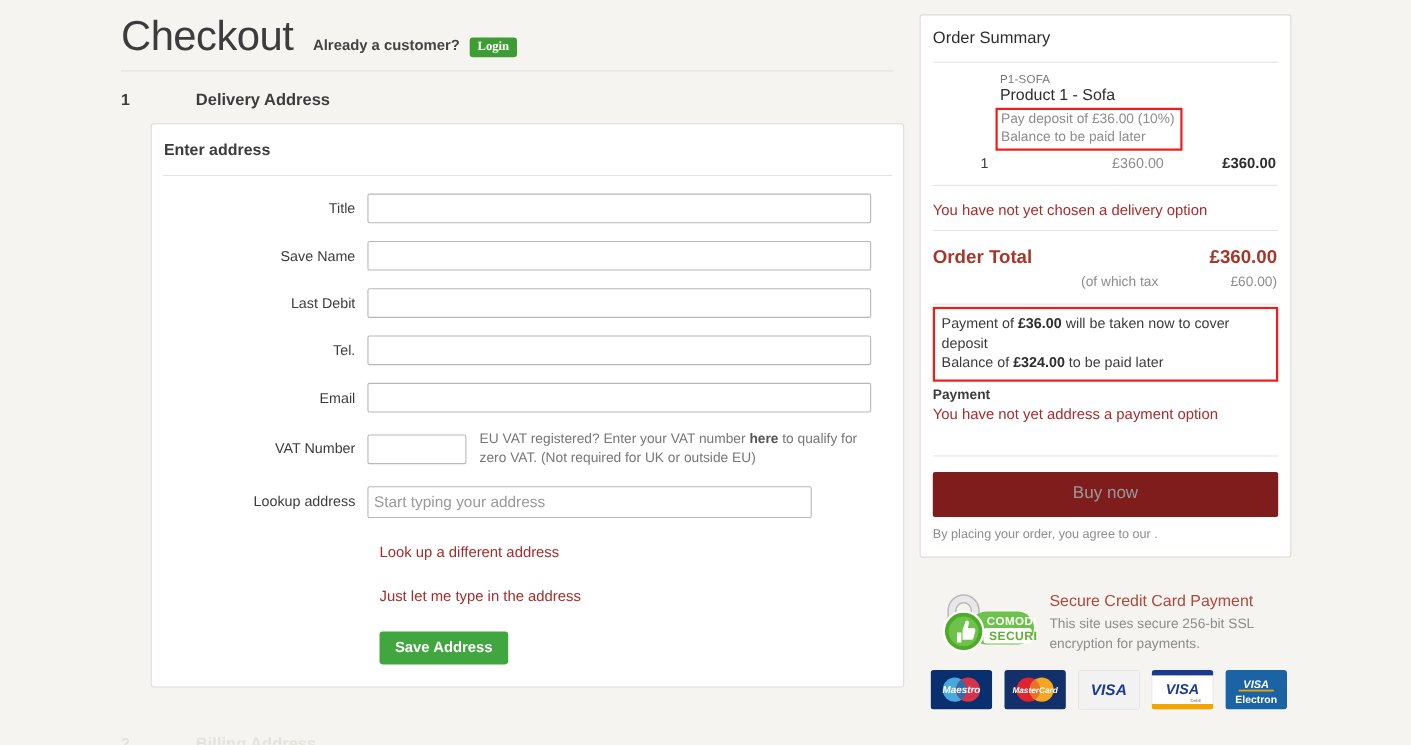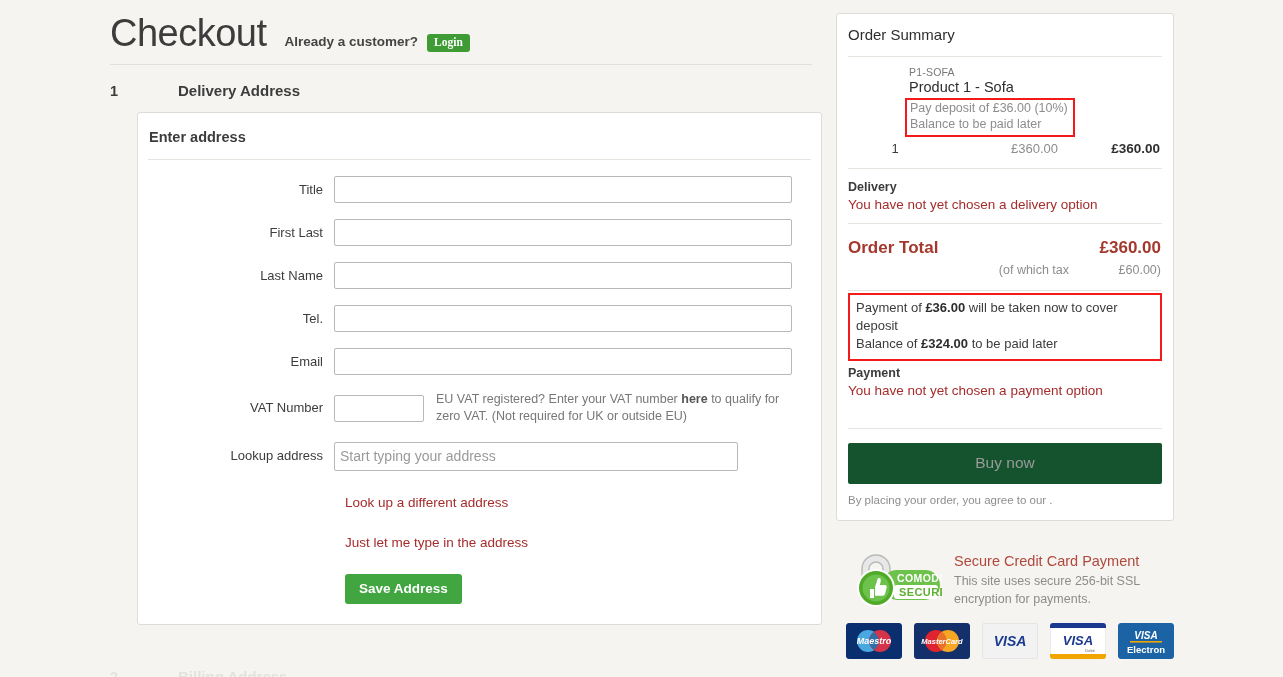--- a/index.html
+++ b/index.html
@@ -271,41 +271,42 @@
     font-size: 17px;
     font-weight: bold;
     color: #a5382c;
   }
   #tax-row {
     display: flex;
     justify-content: flex-end;
     padding: 5px 1px 13px 0;
     font-size: 12.5px;
     color: #8d8d8d;
+    gap: 16px;
   }
   #tax-label { }
   #tax-amount { width: 92px; text-align: right; }
 
   #payment-notice {
     border: 2px solid #f41a1a;
     padding: 4px 6px 5px 6px;
     font-size: 13px;
     color: #3c3c3c;
     line-height: 1.42;
     margin-top: 2px;
   }
   #payment-notice b { color: #2e2e2e; }
 
   #payment-block { padding: 5px 0 0 0; }
 
   #buy-now-wrap { padding-top: 30px; }
   #buy-now-button {
     display: block;
     width: 100%;
-    background: #14532d;
+    background: #7f1d1d;
     border: 0;
     color: #9a9a9a;
     font-family: "Liberation Sans", sans-serif;
     font-size: 15.5px;
     padding: 11px 0 12px;
     border-radius: 2px;
     cursor: pointer;
   }
   #terms-note {
     font-size: 11.5px;
@@ -327,21 +328,20 @@
     font-size: 12.5px;
     color: #8d8d8d;
     line-height: 1.4;
     margin-top: 3px;
   }
 
   #card-logos {
     display: flex;
     gap: 11px;
     margin-top: 14px;
-    justify-content: space-between;
   }
   .card-logo {
     width: 56px;
     height: 36px;
     border-radius: 3px;
     flex: none;
   }
 </style>
 </head>
 <body>
@@ -364,26 +364,26 @@
   <div id="address-panel">
     <div id="enter-address-title">Enter address</div>
     <hr id="form-divider">
 
     <div class="form-row">
       <label class="form-label">Title</label>
       <input class="form-input input-wide" type="text" value="" style="">
     </div>
 
     <div class="form-row">
-      <label class="form-label">First Last</label>
+      <label class="form-label">Save Name</label>
       <input class="form-input input-wide" type="text" value="" style="">
     </div>
 
     <div class="form-row">
-      <label class="form-label">Last Name</label>
+      <label class="form-label">Last Debit</label>
       <input class="form-input input-wide" type="text" value="" style="">
     </div>
 
     <div class="form-row">
       <label class="form-label">Tel.</label>
       <input class="form-input input-wide" type="text" value="" style="">
     </div>
 
     <div class="form-row">
       <label class="form-label">Email</label>
@@ -437,21 +437,20 @@
           <span class="fig-qty">1</span>
           <span class="fig-unit">£360.00</span>
           <span class="fig-total">£360.00</span>
         </div>
       </div>
     </div>
 
     <hr class="panel-hr" style="margin-top:12px">
 
     <div class="summary-block">
-      <div class="block-label">Delivery</div>
       <div class="block-value">You have not yet chosen a delivery option</div>
     </div>
 
     <hr class="panel-hr">
 
     <div id="order-total-row">
       <span id="order-total-label">Order Total</span>
       <span id="order-total-amount">£360.00</span>
     </div>
     <div id="tax-row">
@@ -461,21 +460,21 @@
 
     <hr class="panel-hr">
 
     <div id="payment-notice">
       <div><span>Payment of </span><b>£36.00</b><span> will be taken now to cover deposit</span></div>
       <div><span>Balance of </span><b>£324.00</b><span> to be paid later</span></div>
     </div>
 
     <div id="payment-block">
       <div class="block-label">Payment</div>
-      <div class="block-value">You have not yet chosen a payment option</div>
+      <div class="block-value">You have not yet address a payment option</div>
     </div>
 
     <div id="buy-now-wrap">
       <hr class="panel-hr" style="margin-bottom:14px">
       <button id="buy-now-button">Buy now</button>
       <div id="terms-note">By placing your order, you agree to our .</div>
     </div>
 
   </div>
 

